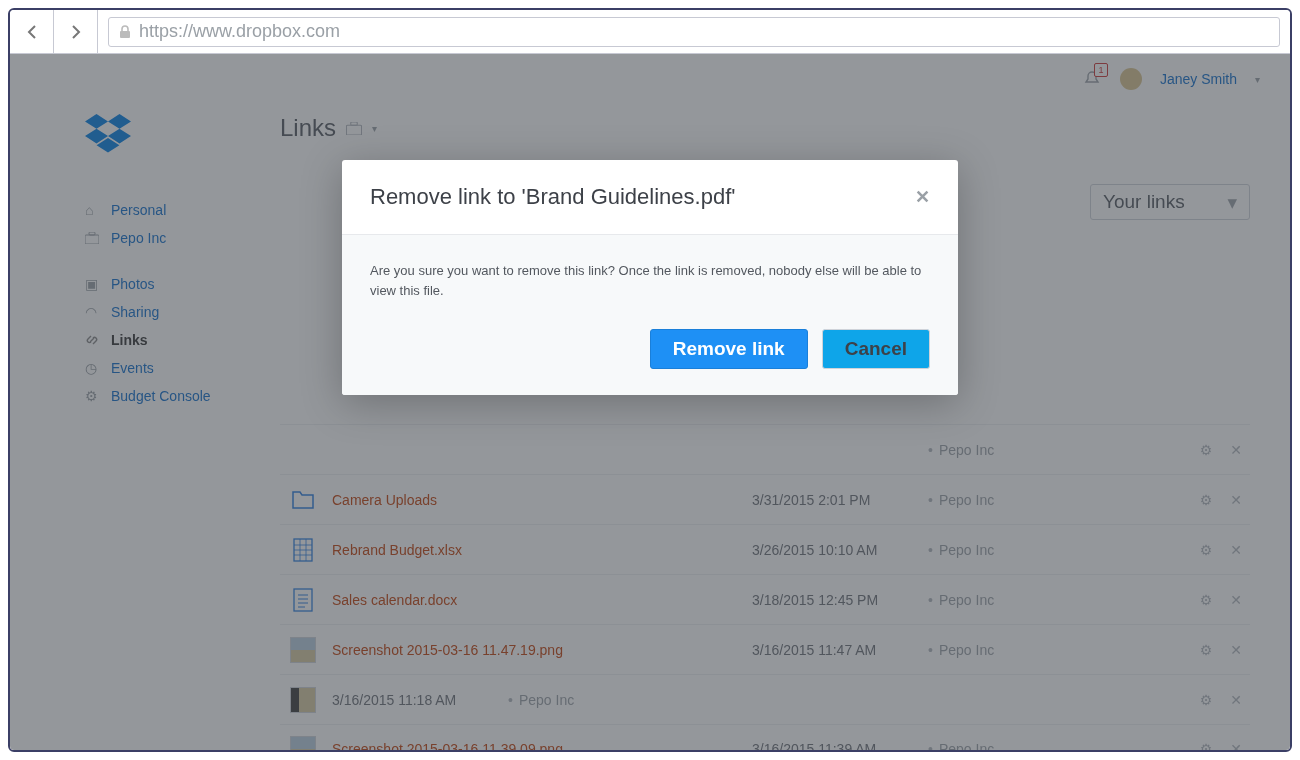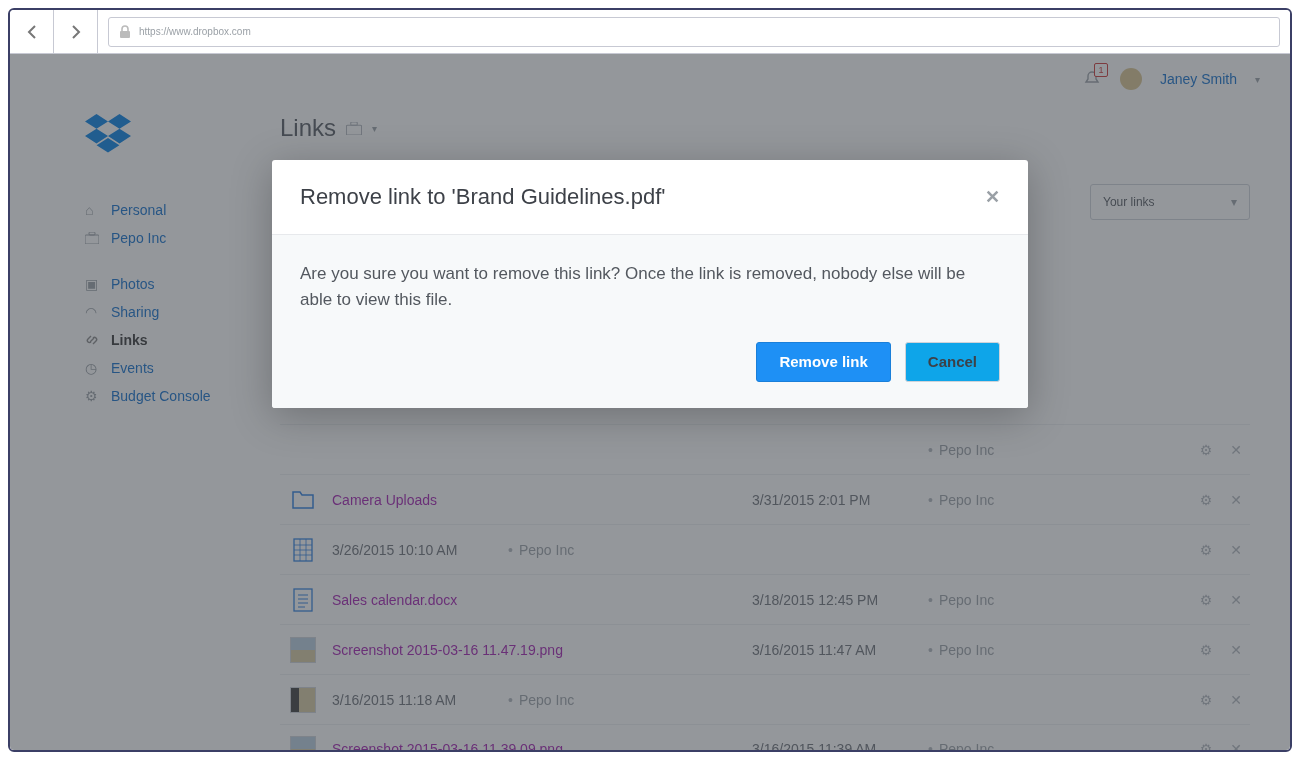--- a/index.html
+++ b/index.html
@@ -28,21 +28,21 @@
   }
   .nav-btn {
     width:44px; height:44px; display:flex; align-items:center; justify-content:center;
     border-right:1px solid #c7c9d3;
     color:#555; font-size:14px;
   }
   .url-box {
     flex:1; height:30px; margin:0 10px;
     border:1px solid #c7c9d3; border-radius:3px;
     display:flex; align-items:center; padding:0 10px;
-    color:#9aa0a6; font-size:10px;
+    color:#9aa0a6; font-size:18px;
   }
   .lock-icon { margin-right:8px; color:#bbb; }
 
   
   .app {
     position:absolute; top:44px; left:0; right:0; bottom:0;
     background:#fff;
   }
 
   
@@ -87,21 +87,21 @@
   }
   .page-title-row { display:flex; align-items:center; gap:10px; color:#6b6f76; font-size:24px; }
   .page-title { color:#53585f; }
   .title-briefcase { font-size:14px; color:#b0b5bc; }
 
   .filter-dropdown {
     position:absolute; top:70px; right:0;
     width:160px; height:36px;
     border:1px solid #cfd3d9; border-radius:3px;
     display:flex; align-items:center; padding:5px 12px;
-    font-size:12px; color:#53585f;
+    font-size:19px; color:#53585f;
     justify-content:space-between;
     background:#fff;
   }
 
   .file-list {
     position:absolute; top:210px; left:0; right:0;
   }
   .file-row {
     display:flex; align-items:center;
     height:50px;
@@ -113,58 +113,58 @@
     width:26px; height:26px; margin:0 16px 0 10px;
     display:flex; align-items:center; justify-content:center;
     color:#2a7de1; font-size:18px;
   }
   .thumb {
     width:26px; height:26px; margin:0 16px 0 10px;
     background:linear-gradient(#b9cfe0 50%, #d8c9a0 50%);
     border:1px solid #cfd3d9;
   }
   .thumb.dark { background:linear-gradient(90deg,#3a3a3a 35%,#d8c9a0 35%); }
-  .file-name { color:#a21caf; flex:0 0 420px; }
+  .file-name { color:#c2410c; flex:0 0 420px; }
   .file-date { color:#6b6f76; flex:0 0 170px; }
   .dot { color:#b0b5bc; padding:0 6px; }
   .file-loc { color:#9aa0a6; flex:1; }
   .row-actions { display:flex; gap:18px; color:#b0b5bc; padding-right:8px; }
 
   
   .scrim {
     position:absolute; inset:0; top:44px;
     background:rgba(60,65,72,0.55);
   }
   .modal {
     position:absolute; top:150px; left:50%; transform:translateX(-50%);
-    width:756px;
+    width:616px;
     background:#fff; border-radius:3px;
     box-shadow:0 8px 40px rgba(0,0,0,.25);
     overflow:hidden;
   }
   .modal-header {
     padding:24px 28px;
     border-bottom:1px solid #e7e9ec;
     display:flex; align-items:center; justify-content:space-between;
     font-size:22px; color:#3d4148;
   }
   .modal-close { color:#9aa0a6; font-size:18px; font-weight:bold; }
   .modal-body {
     padding:26px 28px 10px;
     background:#f7f9fa;
-    font-size:17px; color:#53585f; line-height:1.55;
+    font-size:13px; color:#53585f; line-height:1.55;
   }
   .modal-footer {
     padding:18px 28px 26px;
     background:#f7f9fa;
     display:flex; justify-content:flex-end; gap:14px;
   }
   .btn {
     height:40px; padding:0 22px;
-    border-radius:3px; font-size:15px; font-weight:600;
+    border-radius:3px; font-size:19px; font-weight:600;
     display:flex; align-items:center;
   }
   .btn-primary { background:#1e90f5; color:#fff; border:1px solid #1a7fd9; }
   .btn-secondary { background:#0ea5e9; color:#3d4148; border:1px solid #cfd3d9; }
 
   svg { display:block; }
 </style>
 </head>
 <body>
 
@@ -319,20 +319,21 @@
               <span>✕</span>
             </span>
           </div>
           <div class="file-row">
             <div class="file-icon">
               <svg width="20" height="24" viewBox="0 0 20 24">
                 <rect x="1" y="1" width="18" height="22" fill="none" stroke="#2a7de1" stroke-width="1.3"></rect>
                 <path d="M1 7h18M1 12h18M1 17h18M7 1v22M13 1v22" stroke="#2a7de1" stroke-width="0.8"></path>
               </svg>
             </div>
+            <span class="file-name">Rebrand Budget.xlsx</span>
             <span class="file-date">3/26/2015 10:10 AM</span>
             <span class="dot">•</span>
             <span class="file-loc">Pepo Inc</span>
             <span class="row-actions">
               <span>⚙</span>
               <span>✕</span>
             </span>
           </div>
           <div class="file-row">
             <div class="file-icon">

